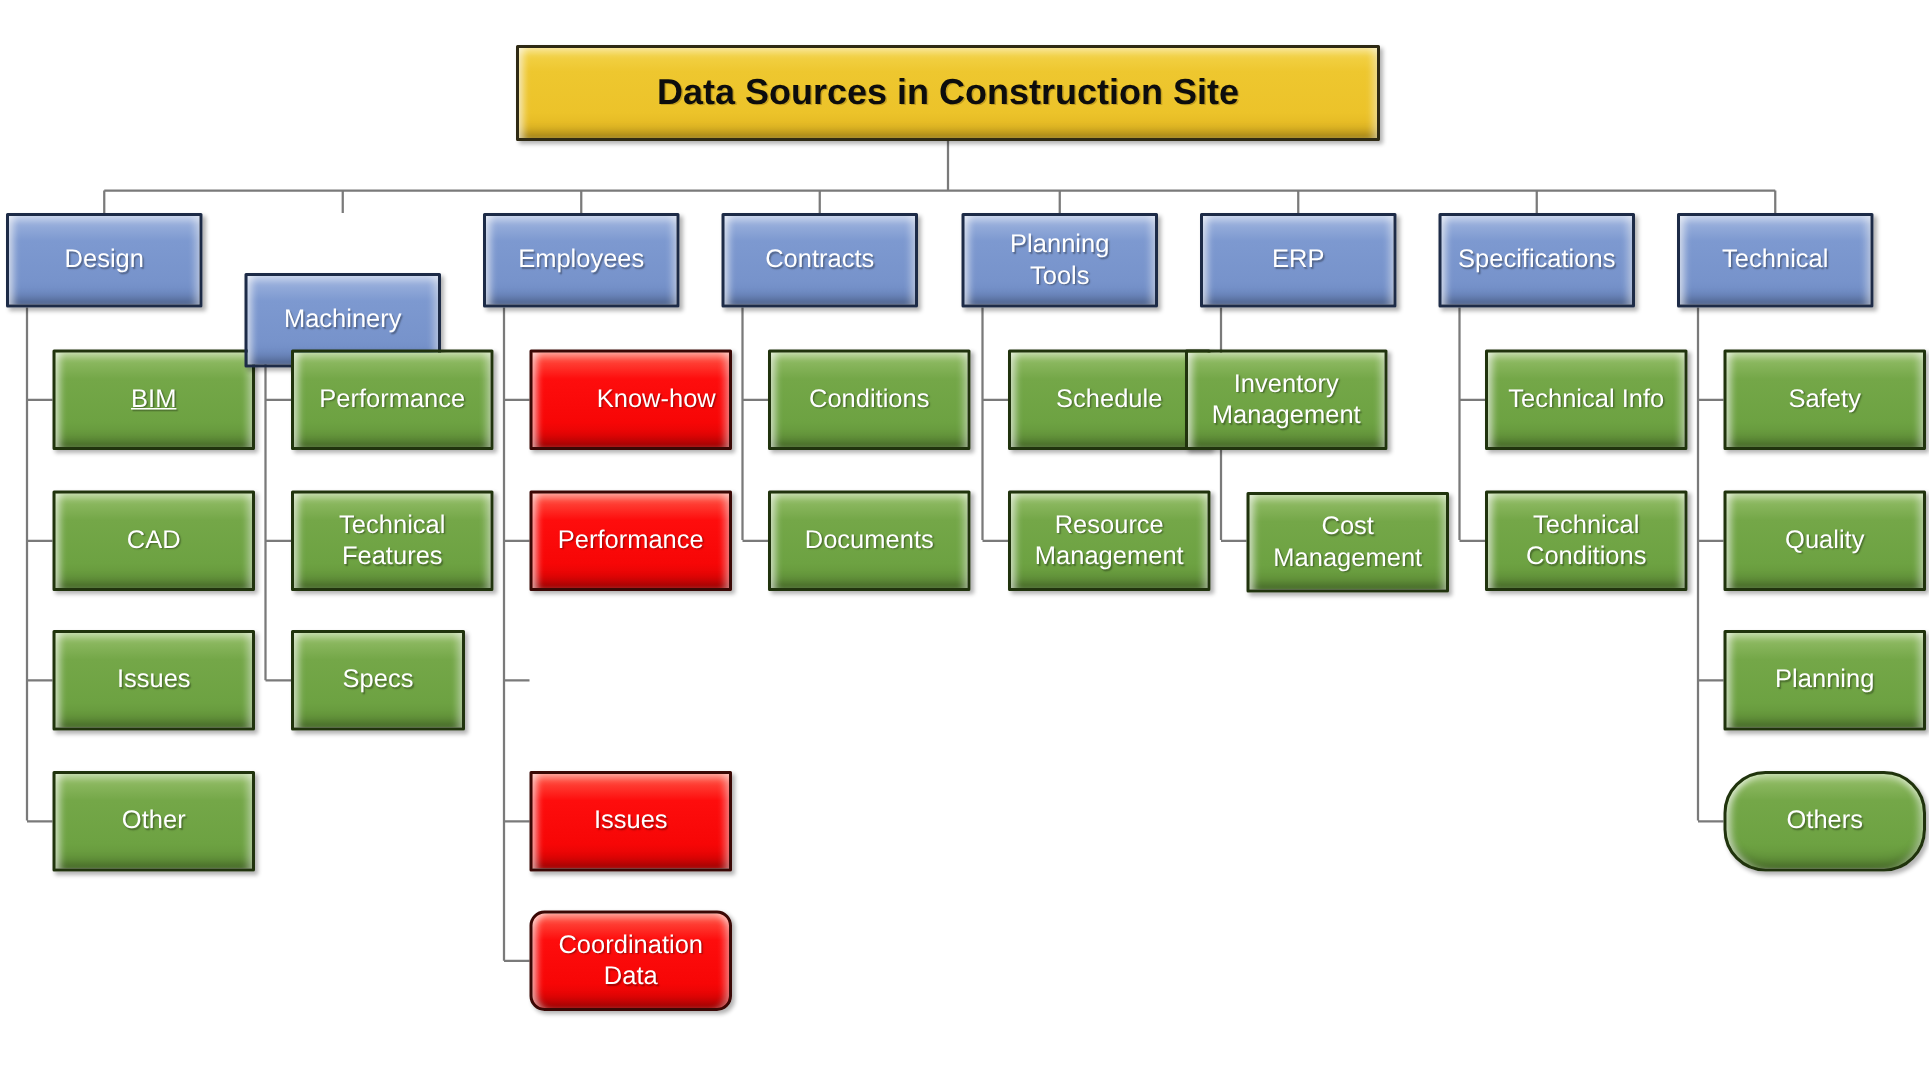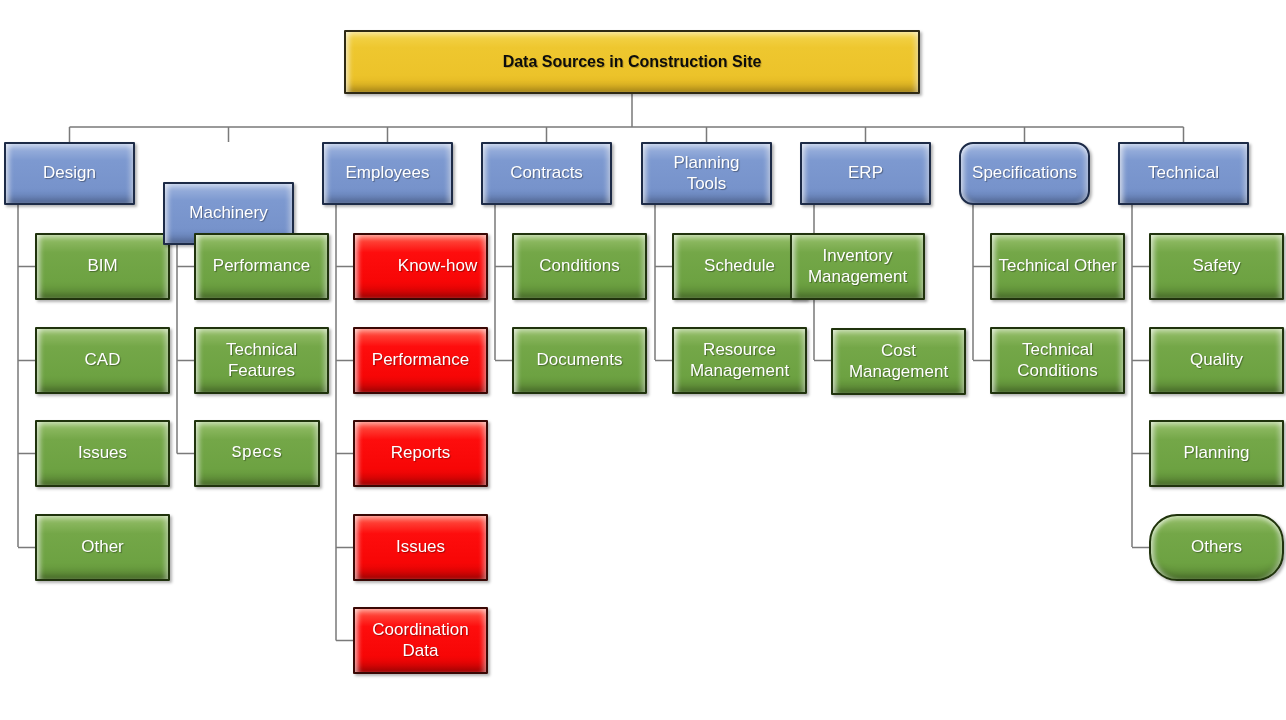--- a/index.html
+++ b/index.html
@@ -32,21 +32,21 @@
       inset 0 5px 4px -2px rgba(255,255,255,0.40),
       inset 0 -7px 8px -4px rgba(0,0,0,0.32),
       2px 2px 3px rgba(0,0,0,0.30);
   }
   .c-gold{
     background:linear-gradient(180deg,#f4d54e 0%,#eec72f 26%,#ecc32a 72%,#ddb120 100%);
     border-color:#2f2a14;
     color:#0d0d0d;
     text-shadow:1px 1px 0 rgba(122,95,10,0.35);
     font-weight:bold;
-    font-size:16px;
+    font-size:24px;
   }
   .c-blue{
     background:linear-gradient(180deg,#a2b7e0 0%,#7d99d0 28%,#7793cb 74%,#6a86be 100%);
     border-color:#1d2b47;
   }
   .c-green{
     background:linear-gradient(180deg,#97c06b 0%,#74a748 28%,#6da242 74%,#5f8e37 100%);
     border-color:#1f310c;
     border-color:#20330d;
   }
@@ -58,51 +58,50 @@
 </head>
 <body>
 
 <div class="canvas">
   <svg class="connectors" width="1286" height="720" viewBox="0 0 1286 720">
     <path id="connector-path" fill="none" stroke-width="1.5" d="M632 94 V127 M69.5 127 H1183.5 M69.5 127 V142 M18 205 V547 M18 266.5 H35 M18 360.5 H35 M18 453.5 H35 M18 547.5 H35 M228.5 127 V142 M177 205 V453.5 M177 266.5 H194 M177 360.5 H194 M177 453.5 H194 M387.5 127 V142 M336 205 V640.5 M336 266.5 H353 M336 360.5 H353 M336 453.5 H353 M336 547.5 H353 M336 640.5 H353 M546.5 127 V142 M495 205 V360 M495 266.5 H512 M495 360.5 H512 M706.5 127 V142 M655 205 V360 M655 266.5 H672 M655 360.5 H672 M865.5 127 V142 M814 205 V360 M814 266.5 H831 M814 360.5 H831 M1024.5 127 V142 M973 205 V360 M973 266.5 H990 M973 360.5 H990 M1183.5 127 V142 M1132 205 V547 M1132 266.5 H1149 M1132 360.5 H1149 M1132 453.5 H1149 M1132 547.5 H1149" stroke="#7A7A7A"></path>
   </svg>
   <div class="node c-gold" style="left:344px;top:30px;width:576px;height:64px;">Data Sources in Construction Site</div>
 
 <div class="node c-blue" style="left: 4px; top: 142px; width: 131px; height: 63px;">Design</div>
-    <div class="node c-green" style="left: 35px; top: 233px; width: 135px; height: 67px;">BIM</div>
+    <div class="node c-green" style="left: 35px; top: 233px; width: 135px; height: 67px; text-decoration: underline;">BIM</div>
     <div class="node c-green" style="left: 35px; top: 327px; width: 135px; height: 67px;">CAD</div>
     <div class="node c-green" style="left: 35px; top: 420px; width: 135px; height: 67px;">Issues</div>
     <div class="node c-green" style="left: 35px; top: 514px; width: 135px; height: 67px;">Other</div>
     <div class="node c-blue" style="left: 163px; top: 142px; width: 131px; height: 63px; margin-top: 40px;">Machinery</div>
     <div class="node c-green" style="left: 194px; top: 233px; width: 135px; height: 67px;">Performance</div>
     <div class="node c-green" style="left: 194px; top: 327px; width: 135px; height: 67px;">Technical
 Features</div>
-    <div class="node c-green" style="left: 194px; top: 420px; width: 126px; height: 67px; font-family: Liberation Mono, monospace;">Specs</div>
+    <div class="node c-green" style="left: 194px; top: 420px; width: 116px; height: 67px;">Specs</div>
     <div class="node c-blue" style="left: 322px; top: 142px; width: 131px; height: 63px;">Employees</div>
     <div class="node c-red" style="left: 353px; top: 233px; width: 135px; height: 67px; padding-left: 37px;">Know-how</div>
     <div class="node c-red" style="left: 353px; top: 327px; width: 135px; height: 67px;">Performance</div>
-    <div class="node c-red" style="left: 353px; top: 420px; width: 135px; height: 67px;">Reports</div>
     <div class="node c-red" style="left: 353px; top: 514px; width: 135px; height: 67px;">Issues</div>
-    <div class="node c-red" style="left: 353px; top: 607px; width: 135px; height: 67px;">Coordination
+    <div class="node c-red" style="left: 353px; top: 607px; width: 135px; height: 67px; border-radius: 10px;">Coordination
 Data</div>
     <div class="node c-blue" style="left: 481px; top: 142px; width: 131px; height: 63px;">Contracts</div>
     <div class="node c-green" style="left: 512px; top: 233px; width: 135px; height: 67px;">Conditions</div>
     <div class="node c-green" style="left: 512px; top: 327px; width: 135px; height: 67px;">Documents</div>
     <div class="node c-blue" style="left: 641px; top: 142px; width: 131px; height: 63px;">Planning
 Tools</div>
     <div class="node c-green" style="left: 672px; top: 233px; width: 135px; height: 67px;">Schedule</div>
     <div class="node c-green" style="left: 672px; top: 327px; width: 135px; height: 67px;">Resource
 Management</div>
     <div class="node c-blue" style="left: 800px; top: 142px; width: 131px; height: 63px;">ERP</div>
     <div class="node c-green" style="left: 790px; top: 233px; width: 135px; height: 67px;">Inventory
 Management</div>
     <div class="node c-green" style="left: 831px; top: 328px; width: 135px; height: 67px;">Cost
 Management</div>
-    <div class="node c-blue" style="left: 959px; top: 142px; width: 131px; height: 63px; border-radius: 14px;">Specifications</div>
-    <div class="node c-green" style="left: 990px; top: 233px; width: 135px; height: 67px;">Technical Other</div>
+    <div class="node c-blue" style="left: 959px; top: 142px; width: 131px; height: 63px;">Specifications</div>
+    <div class="node c-green" style="left: 990px; top: 233px; width: 135px; height: 67px;">Technical Info</div>
     <div class="node c-green" style="left: 990px; top: 327px; width: 135px; height: 67px;">Technical
 Conditions</div>
     <div class="node c-blue" style="left: 1118px; top: 142px; width: 131px; height: 63px;">Technical</div>
     <div class="node c-green" style="left: 1149px; top: 327px; width: 135px; height: 67px;">Quality</div>
     <div class="node c-green" style="left: 1149px; top: 233px; width: 135px; height: 67px;">Safety</div>
     <div class="node c-green" style="left: 1149px; top: 420px; width: 135px; height: 67px;">Planning</div>
     <div class="node c-green" style="left: 1149px; top: 514px; width: 135px; height: 67px; border-radius: 28px;">Others</div>
   </div>
 
 </body></html>

